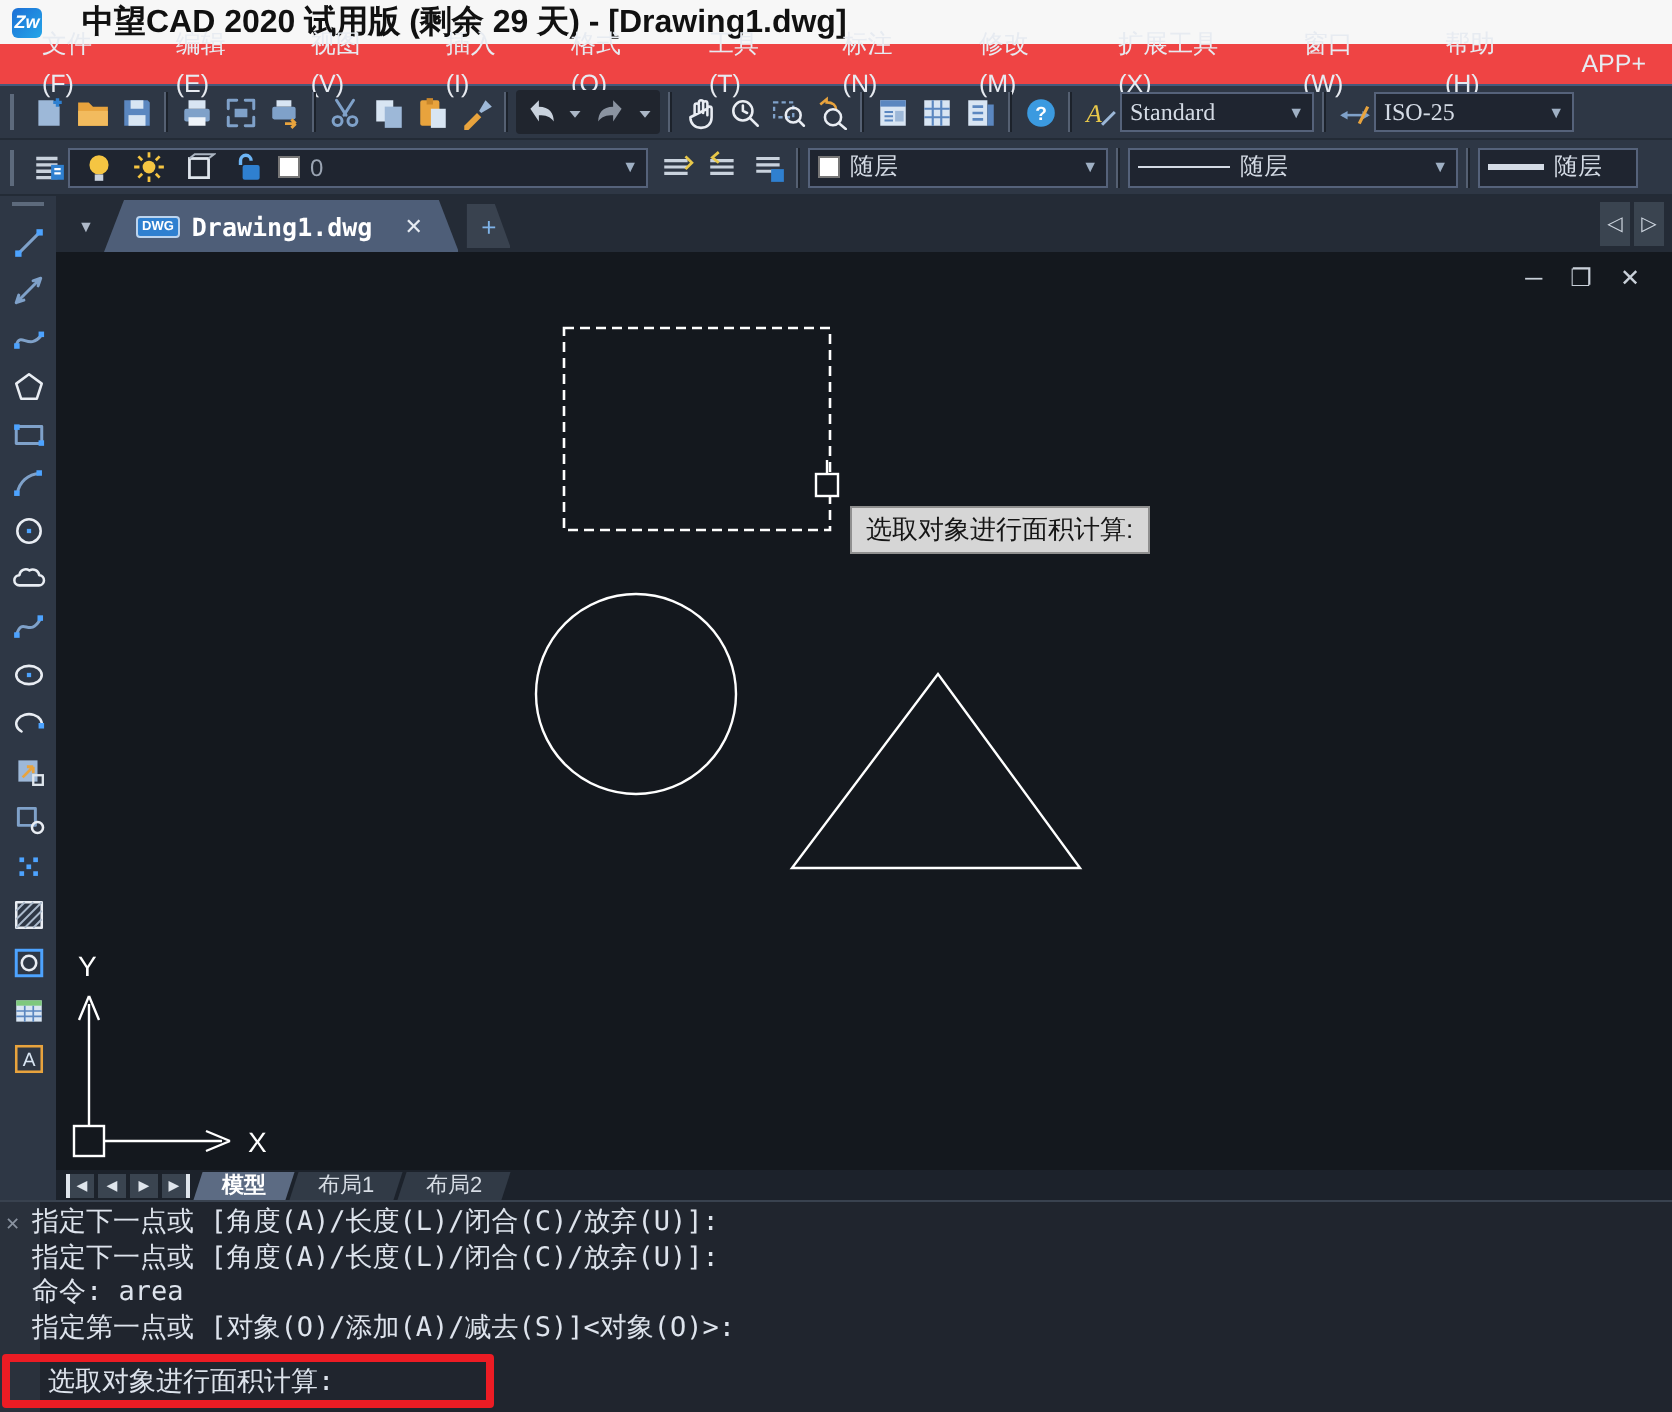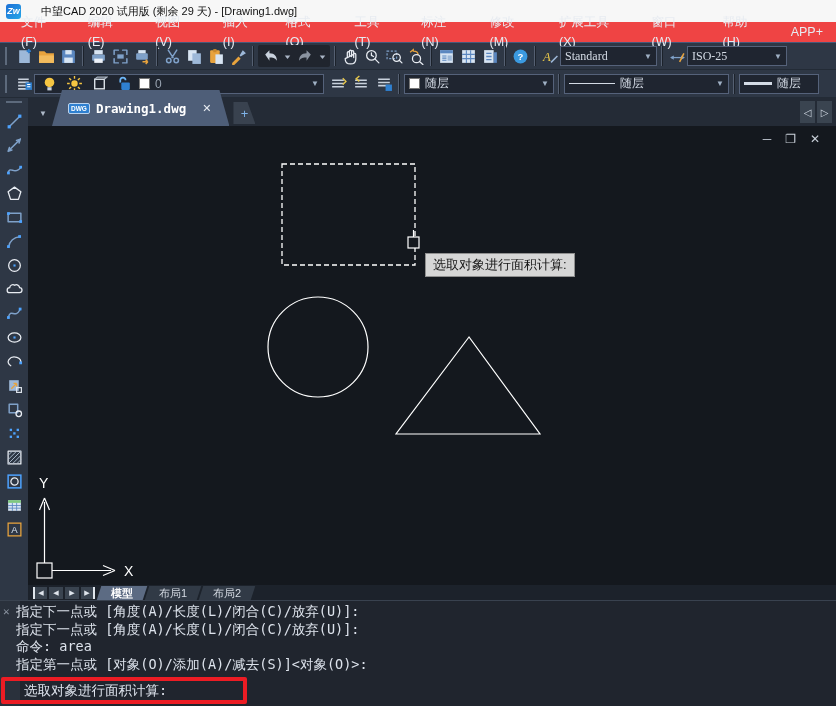--- a/index.html
+++ b/index.html
@@ -4,21 +4,21 @@
 <style>
   * { box-sizing: border-box; margin:0; padding:0; }
   html,body { width:836px; height:706px; }
   body { font-family:"Liberation Sans","DejaVu Sans",sans-serif; background:#161a20; overflow:hidden; }
   .app { position:relative; width:836px; height:706px; background:#2e3745; }
 
   
   .titlebar { height:22px; background:#f7f7f7; display:flex; align-items:center; gap:20px; padding:0 6px; }
   .logo { width:15px; height:15px; border-radius:3px; background:linear-gradient(135deg,#1d6fd6,#25a6e8);
           color:#fff; font-size:9px; font-weight:bold; display:flex; align-items:center; justify-content:center; font-style:italic; }
-  .wtitle { font-size:11px; color:#111; }
+  .wtitle { font-size:16px; color:#111;font-weight:bold; }
 
   
   .menubar { height:21px; background:#ef4444; border-bottom:1px solid #46597a; display:flex; align-items:center; padding-left:8px; }
   .menuitem { color:#e7ebf1; font-size:12.5px; padding:0 13px; line-height:20px; cursor:default; }
 
   
   .tbrow { display:flex; align-items:center; background:#2e3745; border-bottom:1px solid #232b36; padding-left:2px; }
   .tb1 { height:27px; }
   .tb2 { height:28px; }
   .grip { width:6px; height:18px; border-left:2px double #5d6a7c; margin:0 3px; }
@@ -39,21 +39,21 @@
   
   .main { display:flex; height:502px; }
   .lefttb { width:28px; background:#2e3745; display:flex; flex-direction:column; align-items:center; padding-top:3px; gap:2px; flex:none; }
   .lefttb .grip2 { width:16px; height:5px; border-top:2px double #5d6a7c; margin-bottom:2px; }
   .lefttb .ic { width:22px; height:22px; }
   .content { flex:1; display:flex; flex-direction:column; min-width:0; }
 
   
   .doctabs { height:28px; background:#242b36; display:flex; align-items:flex-end; position:relative; }
   .tabmenu-btn { width:18px; height:20px; margin:0 0 3px 6px; color:#aeb9c8; font-size:8px; display:flex; align-items:center; justify-content:center; }
-  .doctab { height:36px; background:#4e5e78; color:#fff; display:flex; align-items:center; gap:6px;
+  .doctab { height:26px; background:#4e5e78; color:#fff; display:flex; align-items:center; gap:6px;
             padding:0 18px 0 16px; clip-path:polygon(10px 0, calc(100% - 10px) 0, 100% 100%, 0 100%); }
   .dwgicon { background:#2f80d0; color:#fff; font-size:6.5px; font-weight:bold; border:1px solid #bcd4ee; border-radius:2px; padding:1px 2px; }
   .doctab .label { font-size:12.5px; font-weight:bold; font-family:"DejaVu Sans Mono",monospace; }
   .doctab .close { color:#e7ecf2; font-size:11px; margin-left:10px; }
   .newtab-btn { width:22px; height:22px; margin:0 0 2px 4px; background:#39424f; color:#7fb3e8; font-size:13px;
                 display:flex; align-items:center; justify-content:center; clip-path:polygon(0 0, calc(100% - 8px) 0, 100% 100%, 0 100%); }
   .tabscroll { position:absolute; right:4px; top:3px; display:flex; gap:2px; }
   .tabscroll .btn { width:15px; height:22px; background:#3a4450; color:#cfd7e1; font-size:10px; display:flex; align-items:center; justify-content:center; }
 
   

